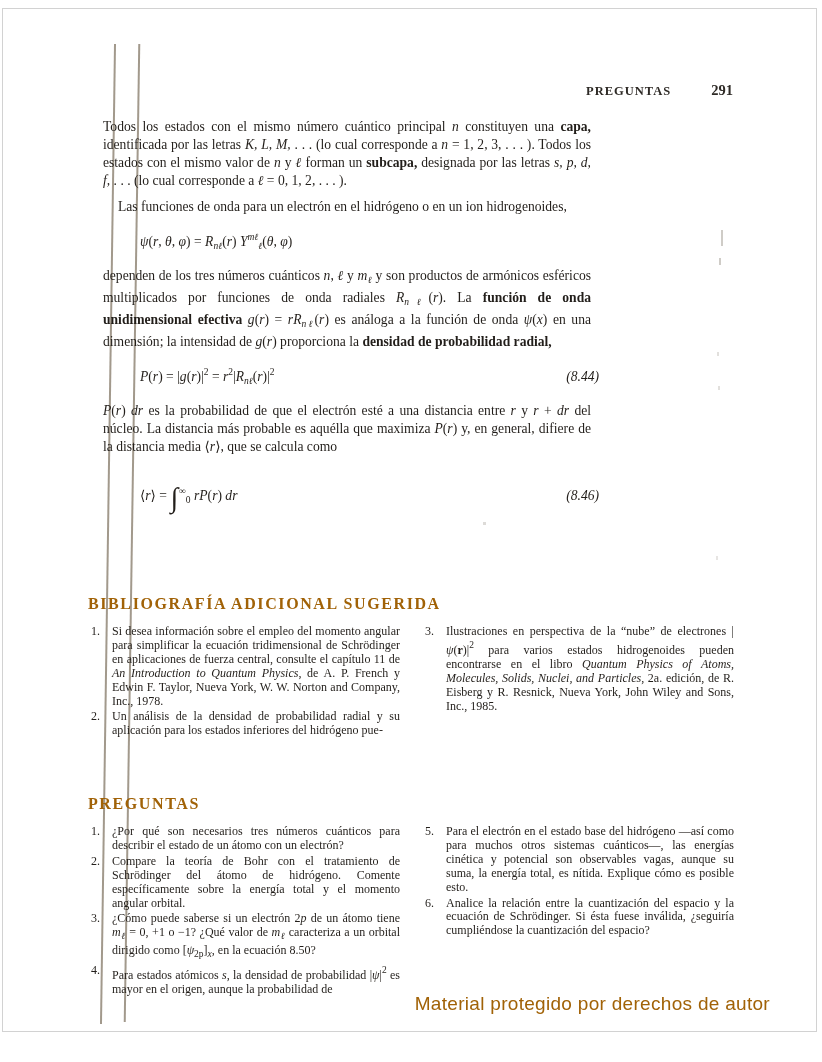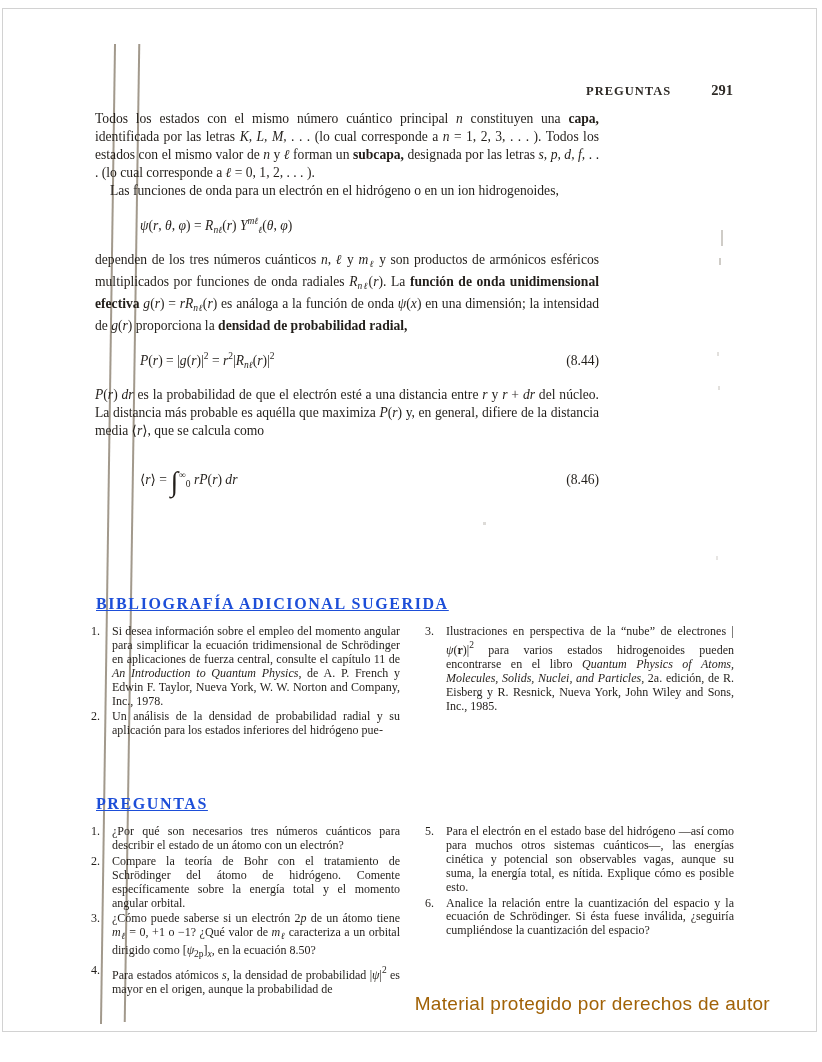--- a/index.html
+++ b/index.html
@@ -34,42 +34,41 @@
     color: #2e2a26;
   }
   .running-title { font-size: 12.5px; font-weight: bold; letter-spacing: 1px; }
   .page-number { font-size: 14.5px; font-weight: bold; }
 
   .body-col {
     position: absolute; left: 95px; top: 110px; width: 504px;
     font-size: 13.6px; line-height: 18px;
     text-align: justify;
   }
-  .para { margin: 0; }
+  .para { margin: 8px; }
   .para-indent { text-indent: 15px; }
 
   .equation { position: relative; text-align: left; margin: 12px 0; }
   .eq-body { position: relative; left: 45px; white-space: nowrap; }
-  .eq-num { position: absolute; right: 0; top: 50%; transform: translateY(-50%); }
+  .eq-num { position: absolute; right: 0; top: 50%; transform: translateY(-50%); font-style: italic; }
 
   .seg-b { font-weight: bold; }
   .seg-i { font-style: italic; }
   .seg-sub { font-size: 9.5px; vertical-align: -3px; }
   .seg-sup { font-size: 9.5px; vertical-align: 6px; }
   .seg-int { font-size: 28px; font-style: normal; vertical-align: -7px; line-height: 0; margin-right: 1px; }
 
   .section { position: absolute; left: 88px; width: 652px; }
   .section-bib { top: 595px; }
   .section-q { top: 795px; }
   .section-heading {
-    margin: 0 0 12px 8px;
+    margin: 0 0 12px 0;
     font-size: 16px; font-weight: bold;
     letter-spacing: 1.6px;
-    color: #1d4ed8;
-    text-decoration: underline;
+    color: #a16207;
   }
   .two-col { display: flex; gap: 22px; }
   .col { width: 312px; font-size: 12px; line-height: 13.9px; text-align: justify; }
   .item { position: relative; padding-left: 24px; margin-bottom: 2px; }
   .item-num { position: absolute; left: 3px; }
 
   .watermark {
     position: absolute; top: 993px; right: 52px;
     font-family: "Liberation Sans", "DejaVu Sans", sans-serif;
     font-size: 19px; color: #a16207; letter-spacing: 0.3px;

